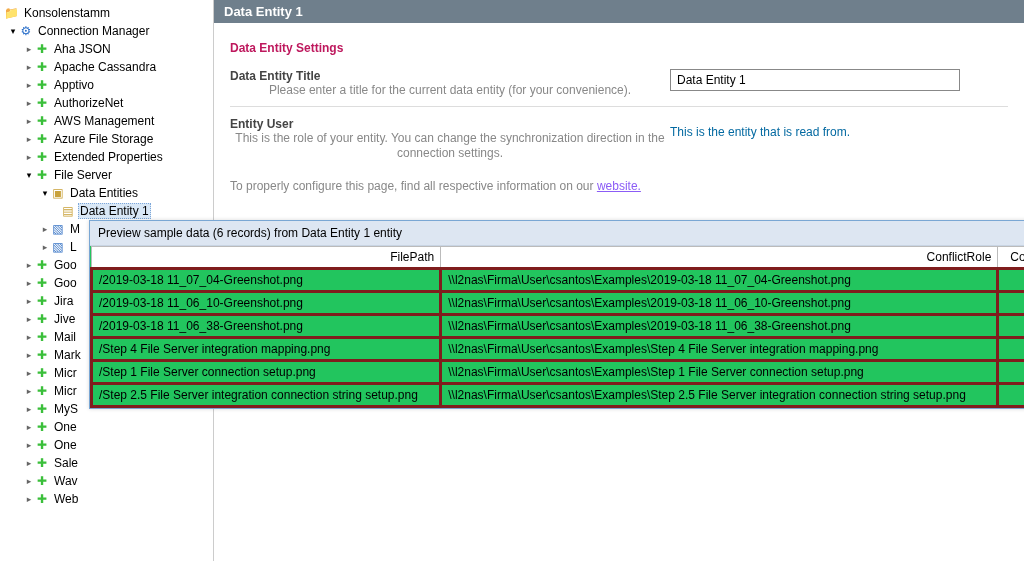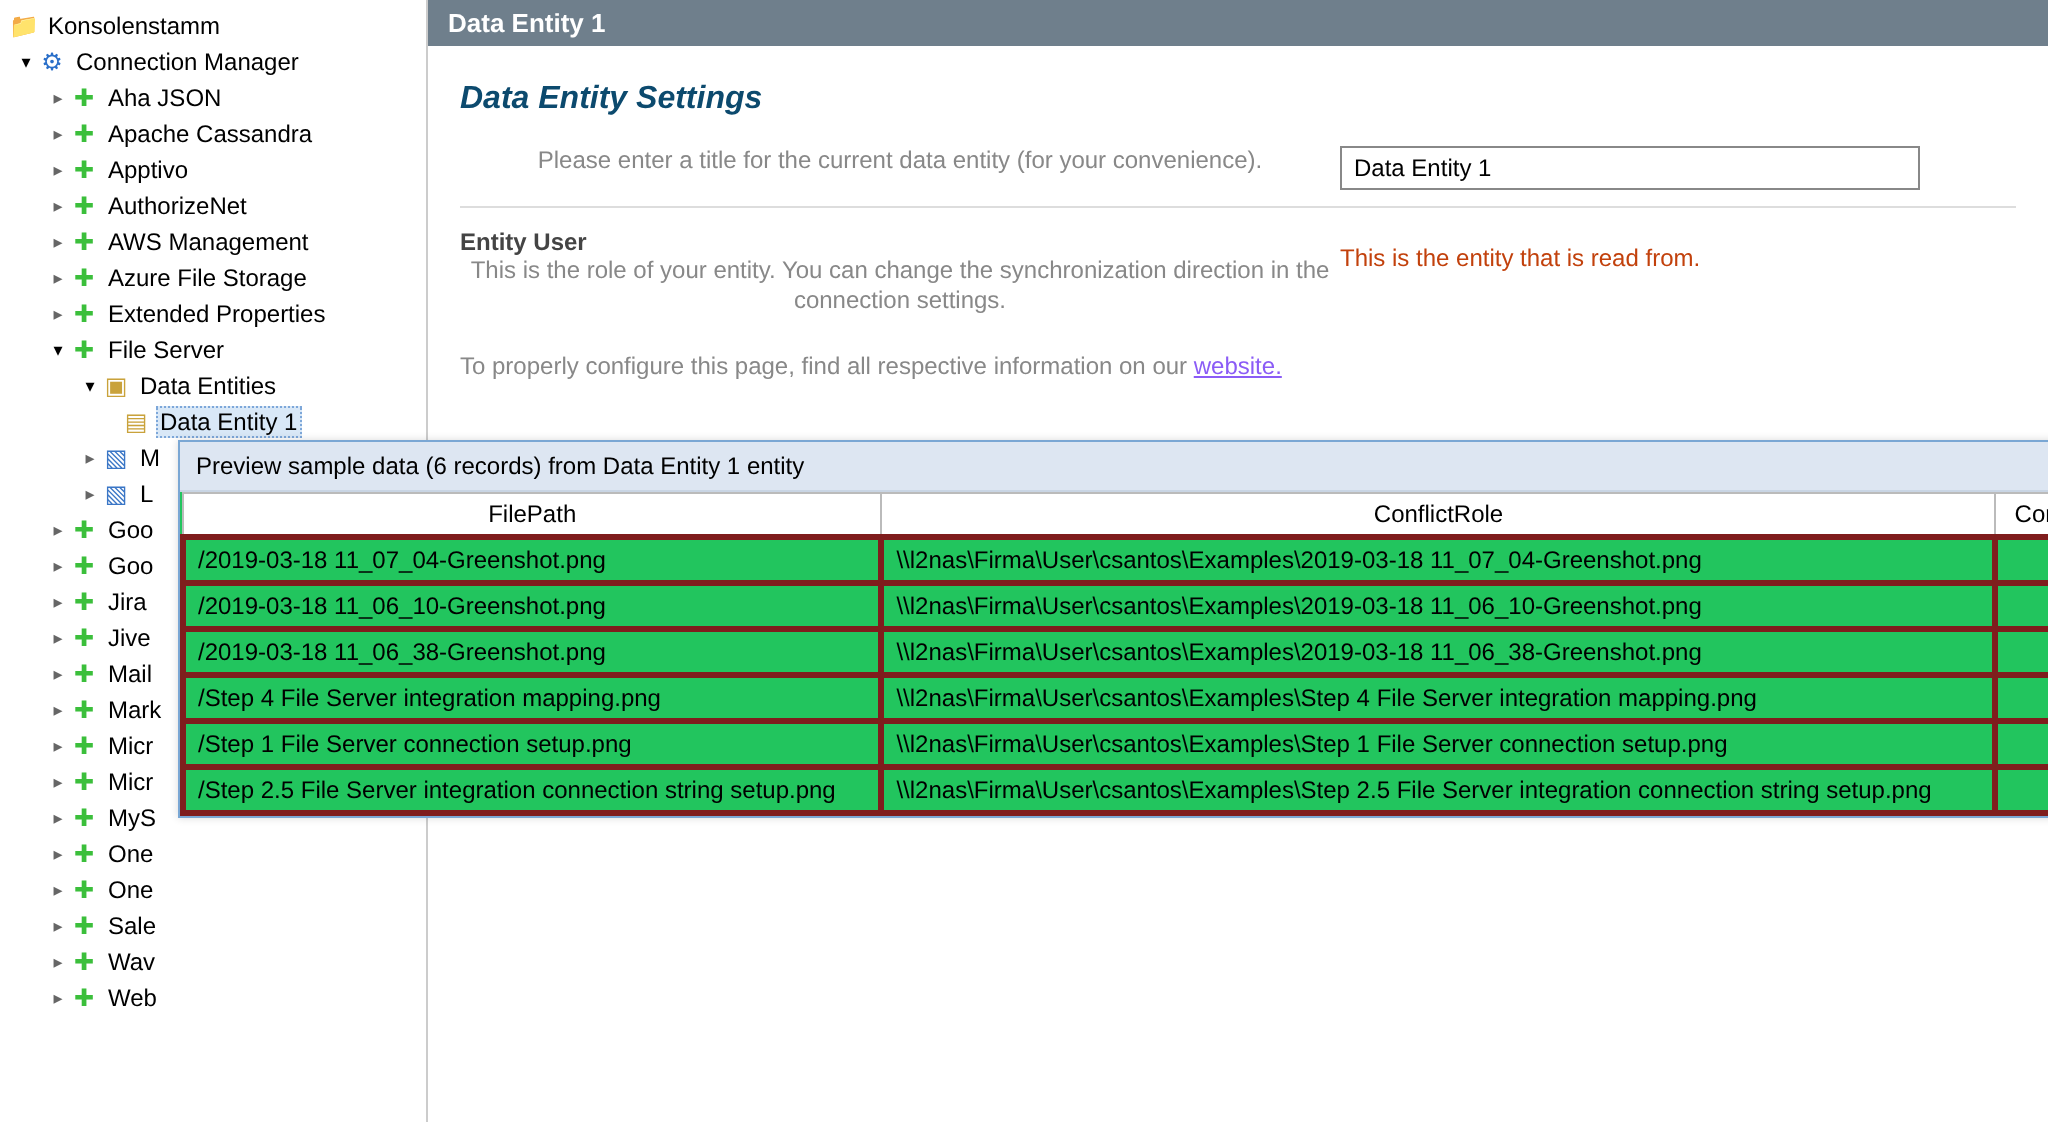--- a/index.html
+++ b/index.html
@@ -50,43 +50,42 @@
     color: #fff;
     font-weight: bold;
     padding: 4px 10px;
     font-size: 13px;
   }
   .settings {
     padding: 18px 16px 10px 16px;
     background: #fff;
   }
   .settings h2 {
-    font-size: 16px;
+    font-size: 12px;
     font-weight: bold;
-    color: #0c4a6e;
+    color: #be185d;
     margin-bottom: 14px;
-    font-style: italic;
   }
   .field-row {
     display: flex;
     align-items: flex-start;
     margin-bottom: 8px;
   }
   .field-left { width: 440px; }
   .field-label { font-weight: bold; color: #444; font-size: 12px; }
   .field-help { color: #888; font-size: 12px; line-height: 1.25; text-align: center; }
   .field-right { flex: 1; padding-top: 0; }
   .title-input {
     width: 290px;
     border: 1px solid #888;
     padding: 3px 6px;
     font-size: 12px;
     font-family: inherit;
   }
-  .role-text { color: #c2410c; font-size: 12px; margin-top:8px;}
+  .role-text { color: #0369a1; font-size: 12px; margin-top:8px;}
   .hr { border-top: 1px solid #ddd; margin: 6px 0 10px 0; }
   .config-note { color: #888; font-size: 12px; margin-top: 18px; }
   .config-note a { color: #8b5cf6; text-decoration: underline; }
   .preview {
     position: absolute;
     left: 89px;
     top: 220px;
     width: 995px;
     background: #22c55e;
     border: 1px solid #7aa7d4;
@@ -96,21 +95,21 @@
   .preview-title {
     background: #dde6f2;
     padding: 5px 8px;
     font-size: 12px;
     color: #000;
     border-bottom: 1px solid #c9d5e4;
   }
   .preview-table { width: 100%; border-collapse: collapse; font-size: 12px; }
   .preview-table th {
     background: #fff;
-    text-align: center;
+    text-align: right;
     font-weight: normal;
     padding: 3px 6px;
     border: 1px solid #bbb;
     color: #000;
   }
   .preview-table td {
     padding: 3px 6px;
     border: 3px solid #7f1d1d;
     white-space: nowrap;
     overflow: hidden;
@@ -265,20 +264,21 @@
       </div>
   </div>
 
   <div class="main">
     <div class="main-title">Data Entity 1</div>
     <div class="settings">
       <h2>Data Entity Settings</h2>
 
       <div class="field-row">
         <div class="field-left">
+          <div class="field-label">Data Entity Title</div>
           <div class="field-help">Please enter a title for the current data entity (for your convenience).</div>
         </div>
         <div class="field-right">
           <input class="title-input" type="text" value="Data Entity 1" style="">
         </div>
       </div>
 
       <div class="hr"></div>
 
       <div class="field-row">

